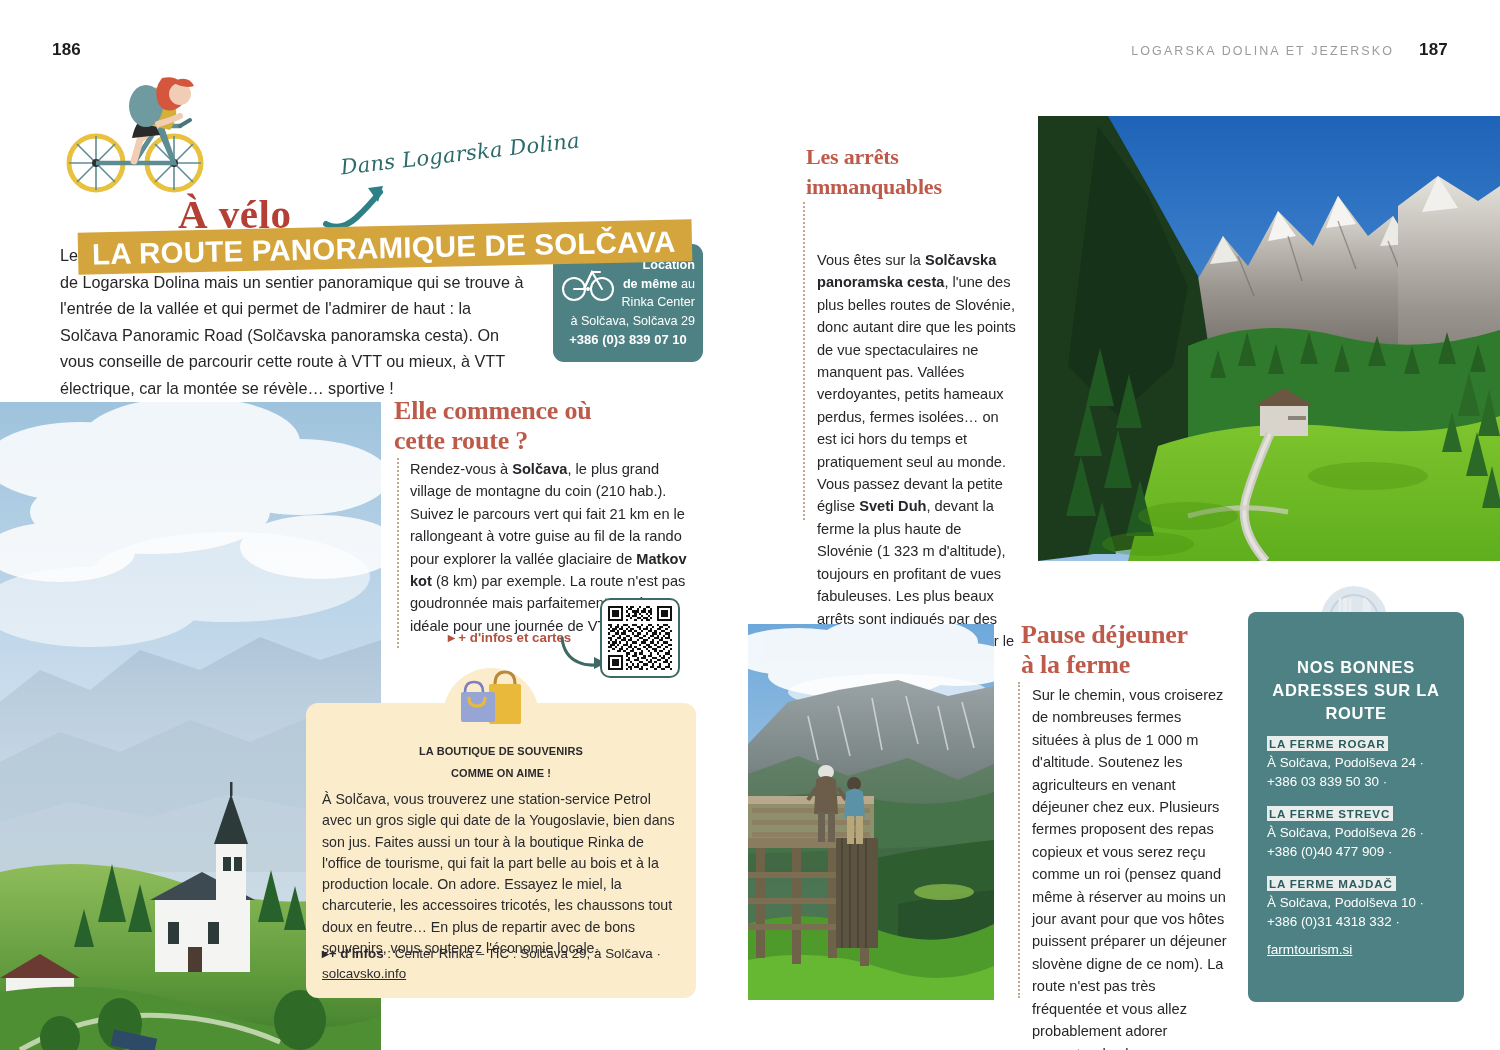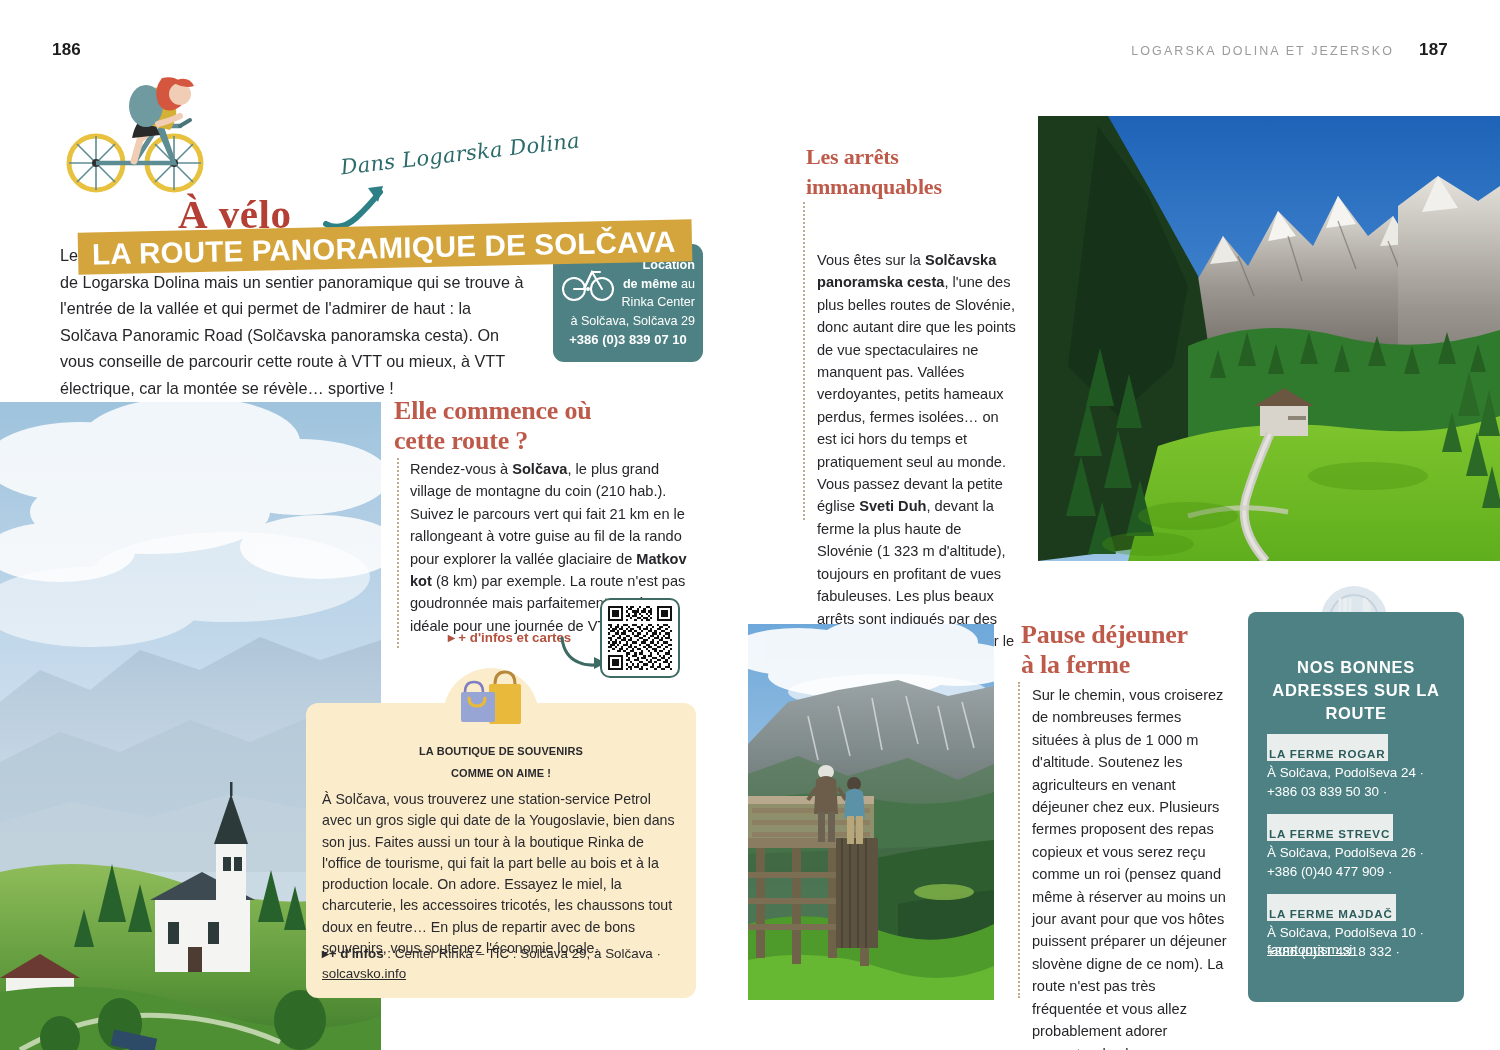--- a/index.html
+++ b/index.html
@@ -225,21 +225,21 @@
     position: absolute; left: 0; top: 44px; width: 216px;
     text-align: center; font-size: 16.5px; font-weight: bold;
     line-height: 23px; letter-spacing: .7px;
   }
   .addr-list { position: absolute; left: 19px; top: 122px; width: 184px; }
   .addr-item { margin-bottom: 13px; }
   .addr-name {
     display: inline-block;
     background: #e9eeed; color: #2d5c5d;
     font-size: 11.6px; font-weight: bold; letter-spacing: .8px;
-    padding: 13px 3px 1px 2px; margin-bottom: 2px;
+    padding: 1px 3px 1px 2px; margin-bottom: 2px;
   }
   .addr-line { font-size: 13.4px; line-height: 19px; font-weight: 500; }
   .addr-url {
     position: absolute; left: 19px; top: 330px;
     font-size: 13.6px; text-decoration: underline;
   }
   .addr-note {
     position: absolute; left: 19px; top: 363px;
     font-size: 13.4px;
     margin-top: 31px;

